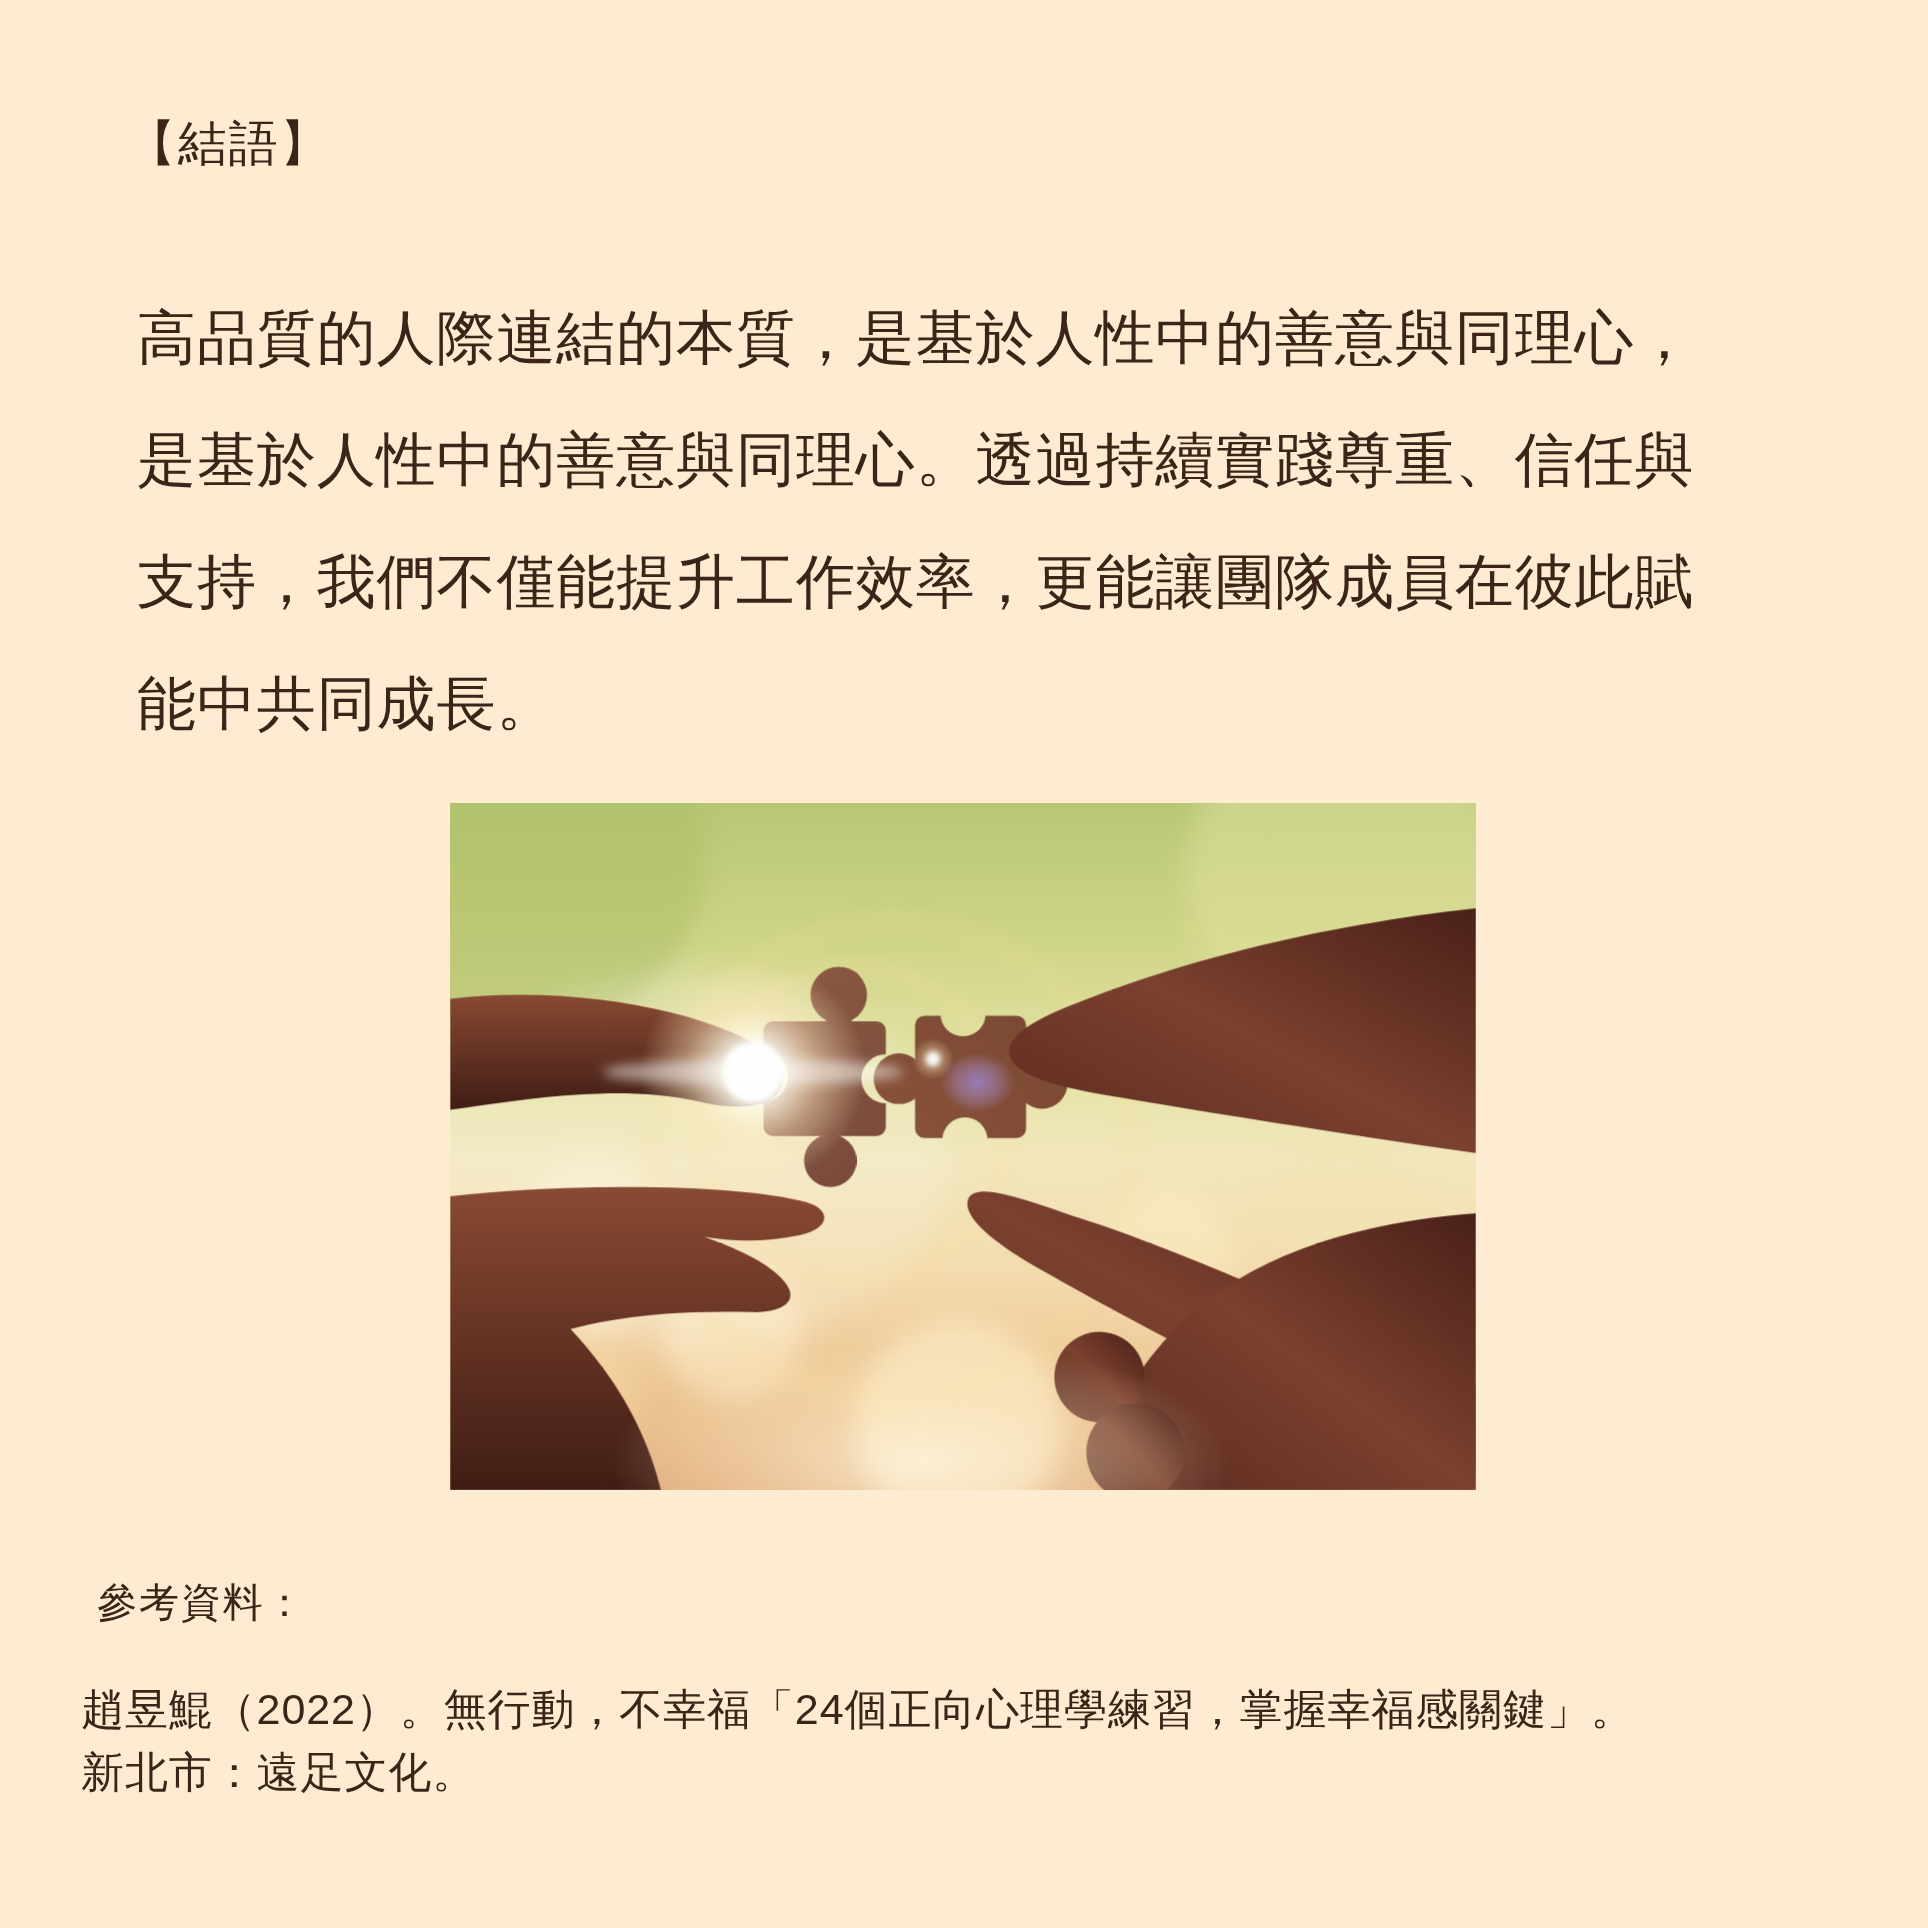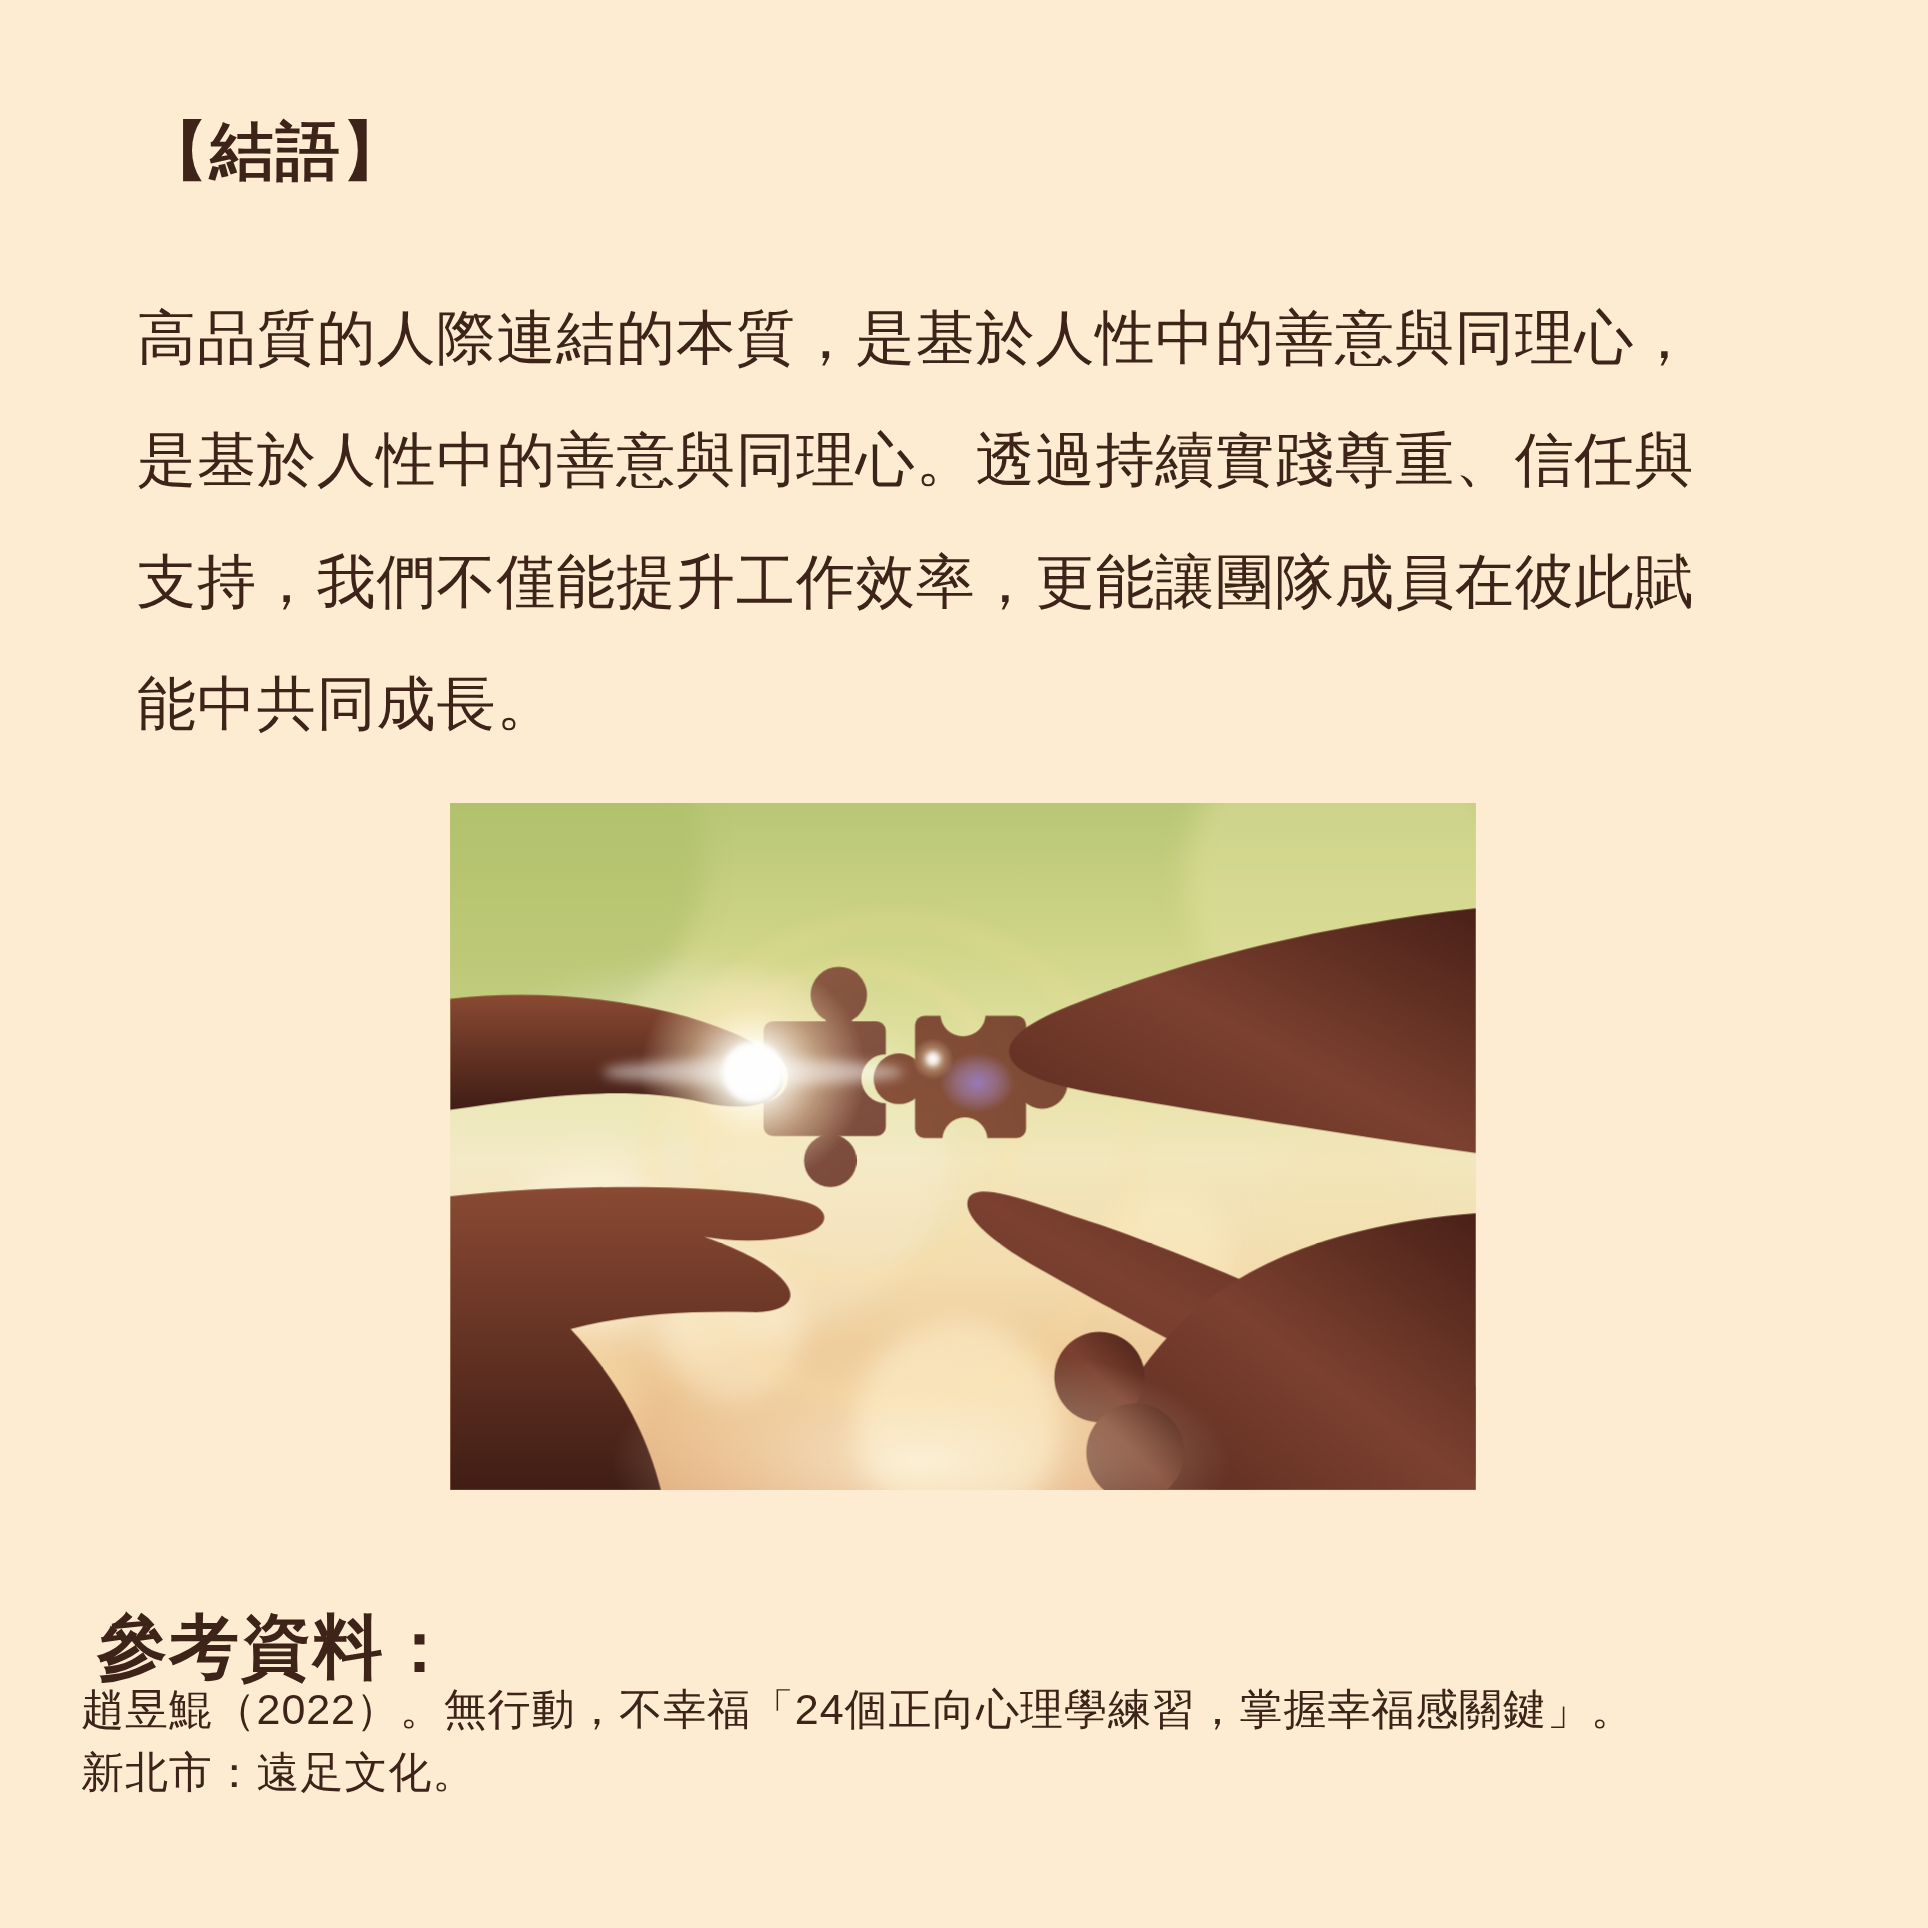--- a/index.html
+++ b/index.html
@@ -5,41 +5,41 @@
   html,body{margin:0;padding:0;}
   body{
     width:1928px;height:1928px;
     background:#fdebd2;
     font-family:"Liberation Sans", sans-serif;
     position:relative;
     overflow:hidden;
     color:#3e2418;
   }
   .title{
-    position:absolute;left:144px;top:115px;
-    font-size:64px;font-weight:700;line-height:1.15;
+    position:absolute;left:127px;top:115px;
+    font-size:49px;font-weight:400;line-height:1.15;
     letter-spacing:1.9px;white-space:nowrap;
   }
   .paragraph{
     position:absolute;left:137px;top:277px;
     font-size:59px;font-weight:400;
   }
   .paragraph .line{
     display:block;height:122px;line-height:122px;
     white-space:nowrap;letter-spacing:0.9px;
   }
   .photo{
     position:absolute;left:450px;top:803px;
     width:1026px;height:687px;overflow:hidden;
   }
   .photo svg{display:block;width:1026px;height:687px;}
   .ref-heading{
     position:absolute;left:97px;top:1578px;
-    font-size:70px;font-weight:700;line-height:1.2;
-    white-space:nowrap;letter-spacing:1.9px;margin-top:27px;
+    font-size:40px;font-weight:400;line-height:1.2;
+    white-space:nowrap;letter-spacing:1.9px;
   }
   .ref-body{
     position:absolute;left:81px;top:1678px;
     font-size:43px;font-weight:400;
   }
   .ref-body .line{
     display:block;height:63px;line-height:63px;
     white-space:nowrap;letter-spacing:0.9px;
   }
 </style>

